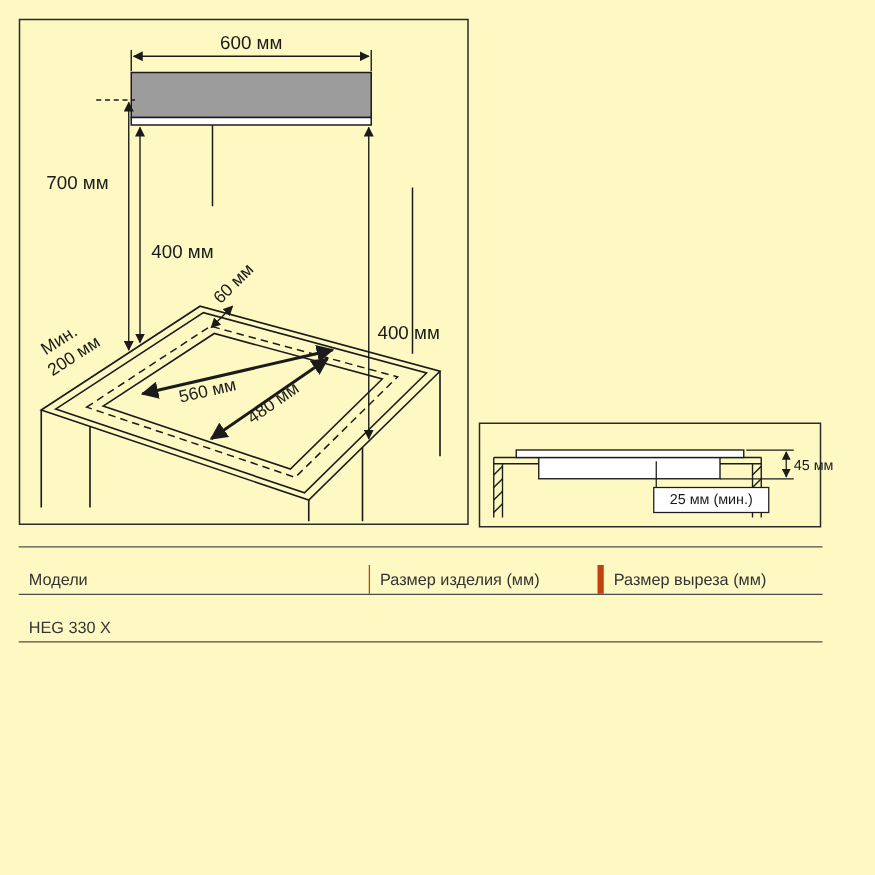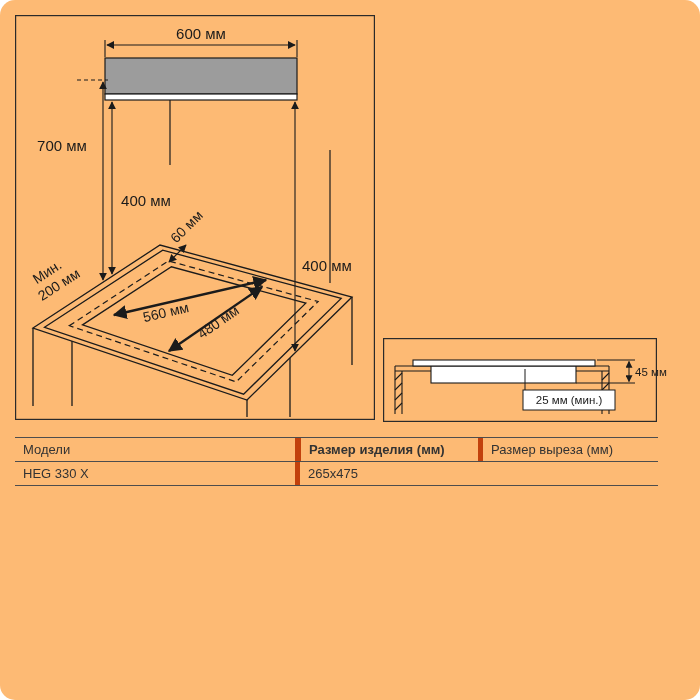--- a/index.html
+++ b/index.html
@@ -3,37 +3,37 @@
 <meta charset="utf-8">
 <style>
   * { margin:0; padding:0; box-sizing:border-box; }
   html,body { width:700px; height:700px; }
   body {
     background:#ffffff;
     font-family:"Liberation Sans", sans-serif;
     color:#1b1b1b;
     position:relative;
   }
-  .canvas { position:absolute; inset:0; background:#fdba74;border-radius:15px; }
+  .canvas { position:absolute; inset:0; background:#fef9c3; }
   .panel { position:absolute; }
   .main-diagram { left:15px; top:15px; width:360px; height:405px; }
   .section-diagram { left:383px; top:338px; width:280px; height:92px; }
   svg { display:block; overflow:visible; }
   svg text { fill:#1b1b1b; font-family:"Liberation Sans", sans-serif; }
   .dim    { font-size:15px; }
   .dim-sm { font-size:14px; }
   .dim-xs { font-size:11.5px; }
   .spec-table {
     position:absolute; left:15px; top:437px; width:643px;
     border-top:1px solid #4d4d4d; font-size:13px; color:#333;
   }
   .trow { display:flex; border-bottom:1px solid #4d4d4d; }
-  .tcell { padding:3px 8px; line-height:17px; white-space:nowrap; overflow:hidden; }
+  .tcell { padding:3px 8px; line-height:17px; white-space:nowrap; overflow:hidden;margin-top:14px; }
   .c1 { width:280px; }
-  .c2 { width:183px; border-left:6px solid #c2410c;font-weight:bold; }
+  .c2 { width:183px; border-left:1px solid #c2410c; }
   .c3 { flex:1; border-left:5px solid #c2410c; }
 </style>
 </head>
 <body>
 
 <div class="canvas">
 
   <div class="panel main-diagram">
     <svg viewBox="0 0 360 405" width="360" height="405">
       <defs>
@@ -165,17 +165,16 @@
   </div>
 
   <div class="spec-table">
     <div class="trow">
       <div class="tcell c1">Модели</div>
       <div class="tcell c2">Размер изделия (мм)</div>
       <div class="tcell c3">Размер выреза (мм)</div>
     </div>
     <div class="trow">
       <div class="tcell c1">HEG 330 X</div>
-      <div class="tcell c3">265x475</div>
     </div>
   </div>
 
 </div>
 
 </body></html>

